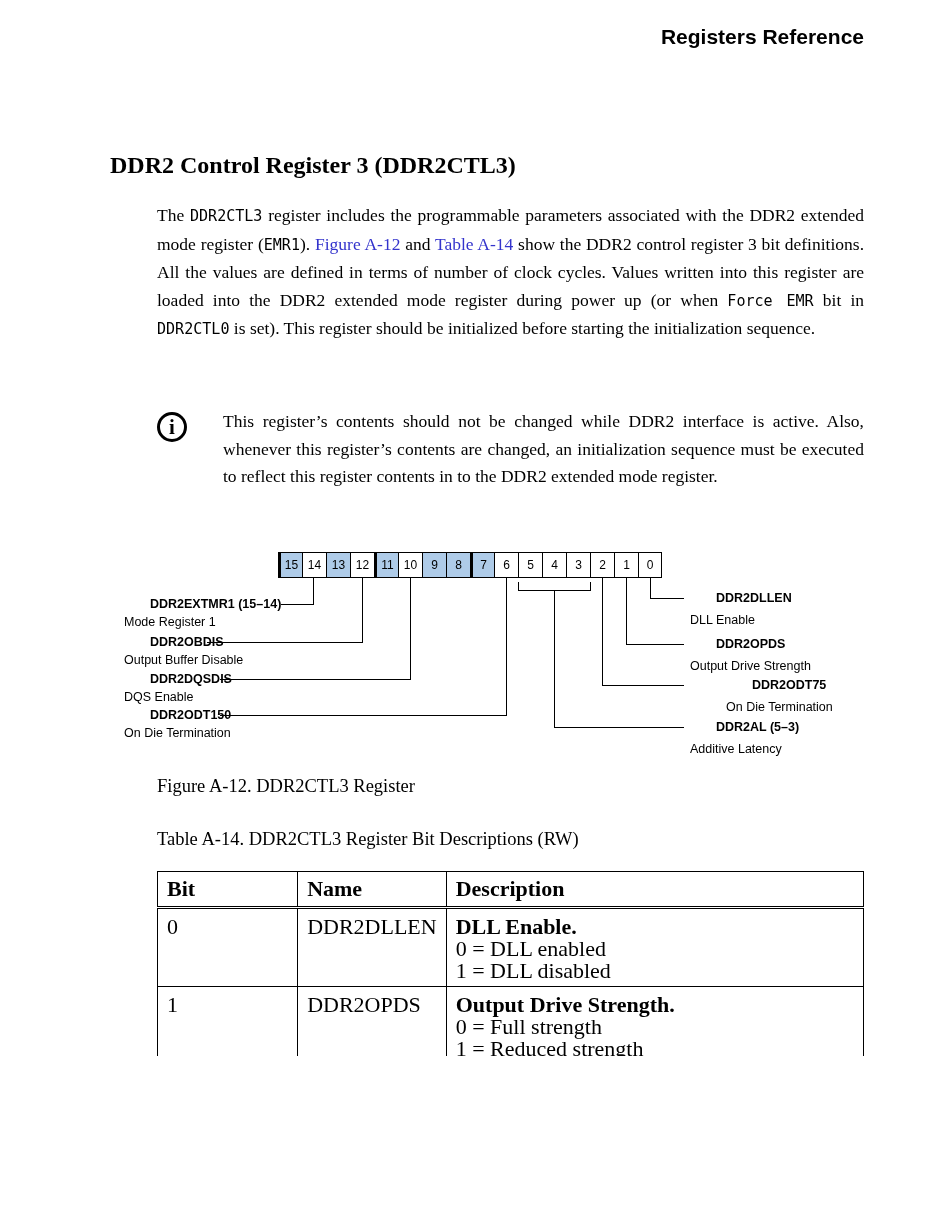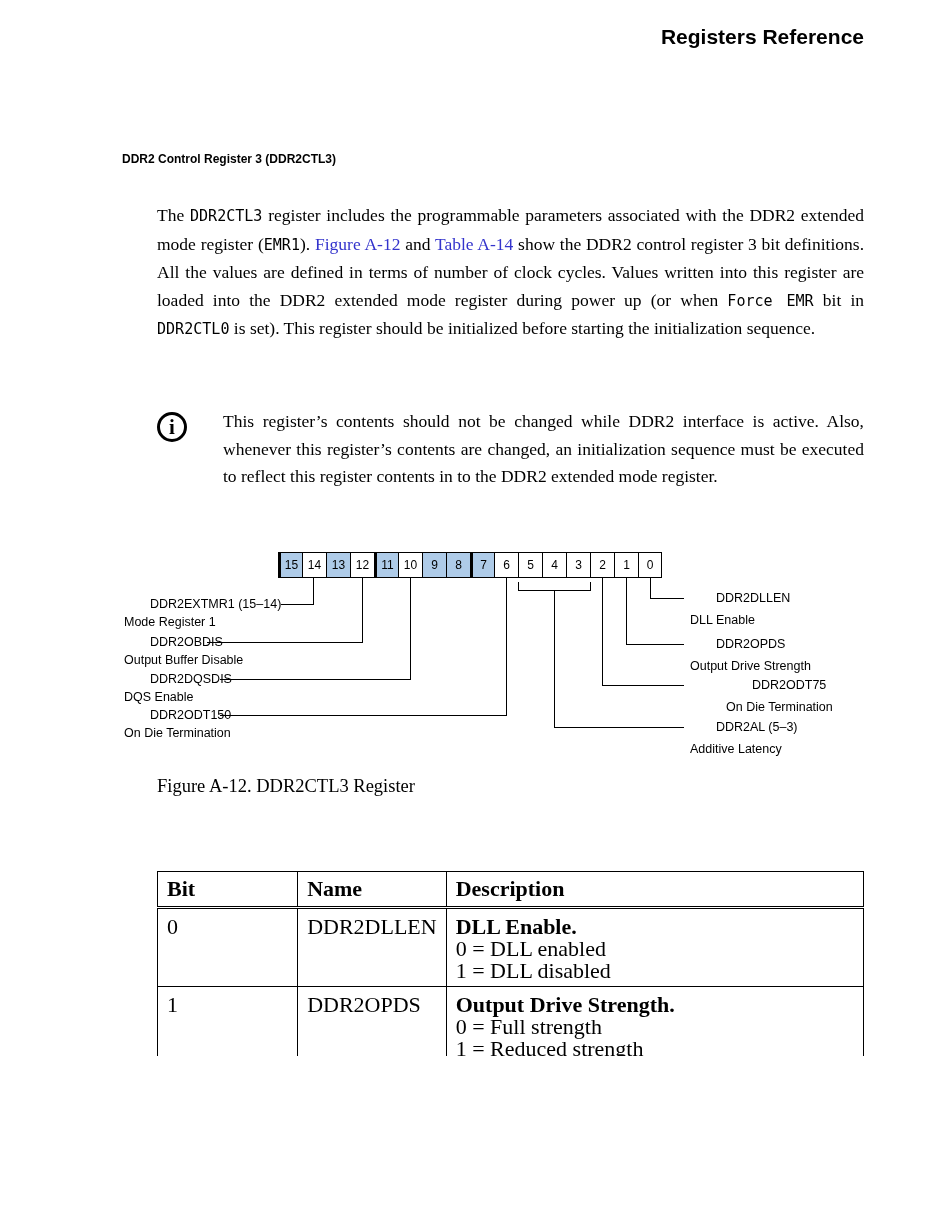--- a/index.html
+++ b/index.html
@@ -12,23 +12,23 @@
     overflow: hidden;
     font-family: "Liberation Serif", serif;
     color: #000;
   }
   .running-head {
     position: absolute; top: 25px; right: 86px;
     font-family: "Liberation Sans", sans-serif;
     font-weight: bold; font-size: 21px;
   }
   .section-title {
-    position: absolute; top: 152px; left: 122px;
-    font-family: Liberation Sans, sans-serif;
-    font-weight: bold; font-size: 12px;
+    position: absolute; top: 152px; left: 110px;
+    font-family: Liberation Serif, serif;
+    font-weight: bold; font-size: 24px;
   }
   .body-para {
     position: absolute; top: 202px; left: 157px; width: 707px;
     font-size: 17.5px; line-height: 27.5px; text-align: justify;
   }
   .code {
     font-family: "DejaVu Sans Mono", "Liberation Mono", monospace;
     font-size: 0.86em;
   }
   .xref { color: var(--link, #3333cc); cursor: pointer; }
@@ -49,21 +49,21 @@
     font-family: "Liberation Sans", sans-serif; font-size: 12px;
     display: flex; align-items: center; justify-content: center;
     background: #fff;
   }
   .bit:last-child { border-right: 1px solid #000; }
   .bit.shaded { background: var(--bit_shaded, #aecbe8); }
   .bit.thick { border-left-width: 3px; }
   .vline { position: absolute; width: 1px; background: #000; }
   .hline { position: absolute; height: 1px; background: #000; }
   .dlabel { position: absolute; font-family: "Liberation Sans", sans-serif; font-size: 12.5px; line-height: 18px; white-space: nowrap; }
-  .dlabel .dname { font-weight: normal; padding-left: 26px; }
+  .dlabel .dname { font-weight: bold; padding-left: 26px; }
   .dlabel.right .ddesc { margin-top: 4px; }
 
   .caption { position: absolute; left: 157px; font-size: 18.5px; }
   .caption.fig { top: 776px; }
   .caption.tbl { top: 829px; }
 
   .bit-table {
     position: absolute; top: 871px; left: 157px; width: 707px;
     border-collapse: collapse; font-size: 22px;
   }
@@ -171,20 +171,21 @@
       <div class="dname">DDR2ODT75</div>
       <div class="ddesc">On Die Termination</div>
     </div>
     <div class="dlabel right" style="left:690px;top:166px">
       <div class="dname">DDR2AL (5–3)</div>
       <div class="ddesc">Additive Latency</div>
     </div>
   </div>
 
   <div class="caption fig">Figure A-12. DDR2CTL3 Register</div>
+  <div class="caption tbl">Table A-14. DDR2CTL3 Register Bit Descriptions (RW)</div>
 
   <table class="bit-table">
     <thead>
       <tr>
         <th class="col-bit">Bit</th>
         <th class="col-name">Name</th>
         <th class="col-desc">Description</th>
       </tr>
     </thead>
     <tbody>

